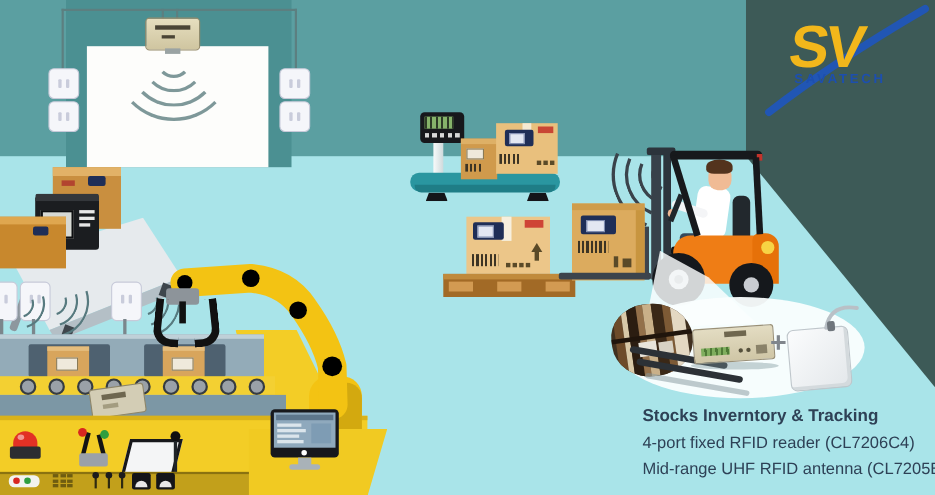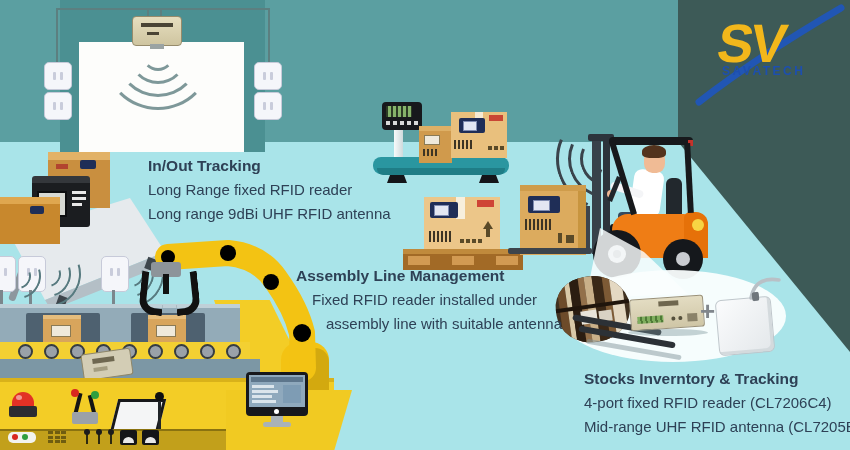--- a/index.html
+++ b/index.html
@@ -141,25 +141,20 @@
       <div class="a" style="left:5px;top:8px;width:26px;height:22px;background:#d7d9d3;border:2px solid #0d0e10;"></div>
       <div class="a" style="left:40px;top:8px;width:14px;height:3px;background:#e8e8e8;"></div>
       <div class="a" style="left:40px;top:14px;width:14px;height:3px;background:#e8e8e8;"></div>
       <div class="a" style="left:40px;top:20px;width:10px;height:3px;background:#e8e8e8;"></div>
     </div>
     <div class="a" style="left:0;top:197px;width:60px;height:40px;background:#c8882d;border-top:7px solid #dfa74f;">
       <div class="tag" style="left:30px;top:2px;width:14px;height:8px;"></div>
     </div>
   </div>
 
-  <div class="t" id="t-inout" style="left:148px;top:154px;">
-    <div class="tt">In/Out Tracking</div>
-    <div>Long Range fixed RFID reader</div>
-    <div>Long range 9dBi UHF RFID antenna</div>
-  </div>
 
   <div>
     <div class="sig-l">
       <div class="arc" style="left:592px;top:144px;width:24px;height:24px;transform:rotate(-22deg);"></div>
       <div class="arc" style="left:580px;top:132px;width:48px;height:48px;transform:rotate(-22deg);"></div>
       <div class="arc" style="left:568px;top:120px;width:72px;height:72px;transform:rotate(-22deg);"></div>
       <div class="arc" style="left:556px;top:108px;width:96px;height:96px;transform:rotate(-22deg);"></div>
     </div>
     <div class="a" style="left:584px;top:206px;width:6px;height:48px;background:#3c444c;"></div>
     <div class="a" style="left:520px;top:185px;width:66px;height:64px;background:#dcab5e;border-top:6px solid #cf9c4b;">
@@ -360,25 +355,20 @@
       <div class="a" style="left:3px;top:15px;width:26px;height:3px;background:#dbe5ec;"></div>
       <div class="a" style="left:3px;top:20px;width:20px;height:3px;background:#dbe5ec;"></div>
       <div class="a" style="left:3px;top:25px;width:24px;height:3px;background:#dbe5ec;"></div>
       <div class="a" style="left:34px;top:10px;width:18px;height:18px;background:#7e9cb4;"></div>
     </div>
     <div class="a" style="left:28px;top:37px;width:5px;height:5px;background:#ffffff;border-radius:50%;"></div>
   </div>
   <div class="a" style="left:271px;top:416px;width:12px;height:7px;background:#a9b2b8;"></div>
   <div class="a" style="left:263px;top:422px;width:28px;height:5px;background:#a9b2b8;border-radius:3px;"></div>
 
-  <div class="t" id="t-assembly" style="left:296px;top:264px;">
-    <div class="tt">Assembly Line Management</div>
-    <div style="padding-left:16px;">Fixed RFID reader installed under</div>
-    <div style="padding-left:30px;">assembly line with suitable antenna</div>
-  </div>
 
   <div>
     <svg class="a" style="left:695px;top:2px;" width="155" height="108">
       <path d="M4,100 Q62,55 146,6" stroke="#2156b4" stroke-width="7" fill="none" stroke-linecap="round"></path>
     </svg>
     <div id="logo-mono">SV</div>
     <div id="logo-name">SAVATECH</div>
   </div>
 
 </div>

